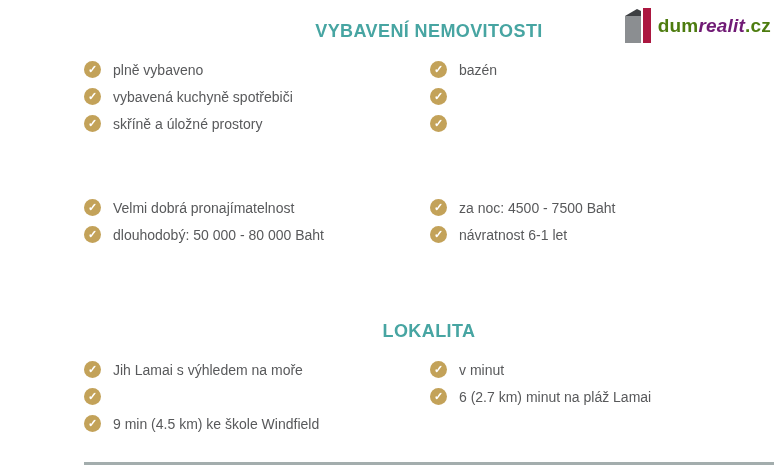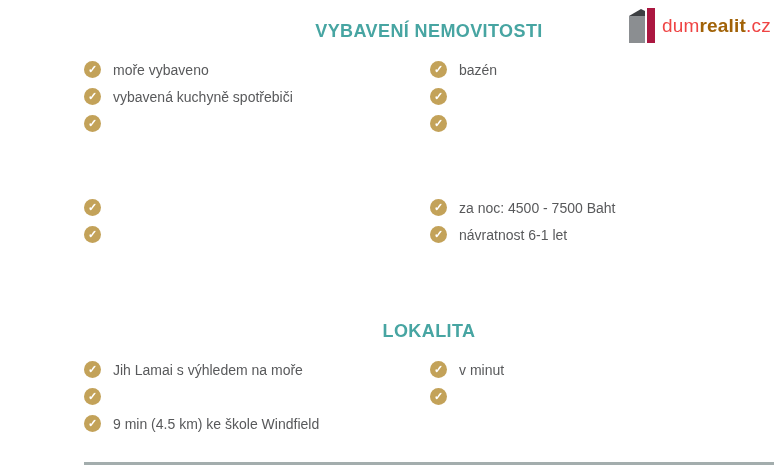--- a/index.html
+++ b/index.html
@@ -13,22 +13,22 @@
   .page { position: absolute; inset: 0; }
 
   
   .logo {
     position: absolute; top: 8px; right: 3px;
     display: flex; align-items: center; gap: 6px;
     cursor: pointer;
   }
   .logo svg { display: block; }
   .logo-text { font-size: 19px; letter-spacing: 0.2px; white-space: nowrap; }
-  .lg-gray { color: #ef4444; font-weight: 400; }
-  .lg-red  { color: #a16207; font-weight: bold; }
+  .lg-gray { color: #4d7c0f; font-weight: 700; }
+  .lg-red  { color: #701a75; font-weight: bold; font-style: italic; }
 
   
   .sec { position: absolute; left: 84px; right: 0; }
   .sec.s1 { top: 16px; }
   .sec.s2 { top: 180px; }
   .sec.s3 { top: 316px; }
   .sec h2 {
     margin: 4px;
     font-size: 18px; line-height: 22px;
     font-weight: bold;
@@ -83,28 +83,29 @@
     </span>
     <span class="logo-text"><span class="lg-gray">dum</span><span class="lg-red">realit</span><span class="lg-gray">.cz</span></span>
   </div>
 
   <section class="sec s1">
     <h2>VYBAVENÍ NEMOVITOSTI</h2>
     <div class="cols">
       <div class="col">
         <div class="item">
           <span class="check">✓</span>
-          <span class="lbl">moře vybaveno</span>
+          <span class="lbl">plně vybaveno</span>
         </div>
         <div class="item">
           <span class="check">✓</span>
           <span class="lbl">vybavená kuchyně spotřebiči</span>
         </div>
         <div class="item">
           <span class="check">✓</span>
+          <span class="lbl">skříně a úložné prostory</span>
         </div>
       </div>
       <div class="col right">
         <div class="item">
           <span class="check">✓</span>
           <span class="lbl">bazén</span>
         </div>
         <div class="item">
           <span class="check">✓</span>
         </div>
@@ -113,23 +114,25 @@
         </div>
       </div>
     </div>
   </section>
 
   <section class="sec s2">
     <div class="cols">
       <div class="col">
         <div class="item">
           <span class="check">✓</span>
+          <span class="lbl">Velmi dobrá pronajímatelnost</span>
         </div>
         <div class="item">
           <span class="check">✓</span>
+          <span class="lbl">dlouhodobý: 50 000 - 80 000 Baht</span>
         </div>
       </div>
       <div class="col right">
         <div class="item">
           <span class="check">✓</span>
           <span class="lbl">za noc: 4500 - 7500 Baht</span>
         </div>
         <div class="item">
           <span class="check">✓</span>
           <span class="lbl">návratnost 6-1 let</span>
@@ -154,20 +157,21 @@
           <span class="lbl">9 min (4.5 km) ke škole Windfield</span>
         </div>
       </div>
       <div class="col right">
         <div class="item">
           <span class="check">✓</span>
           <span class="lbl">v minut</span>
         </div>
         <div class="item">
           <span class="check">✓</span>
+          <span class="lbl">6 (2.7 km) minut na pláž Lamai</span>
         </div>
       </div>
     </div>
   </section>
 
   <div class="divider"></div>
 
 </div>
 
 </body></html>

